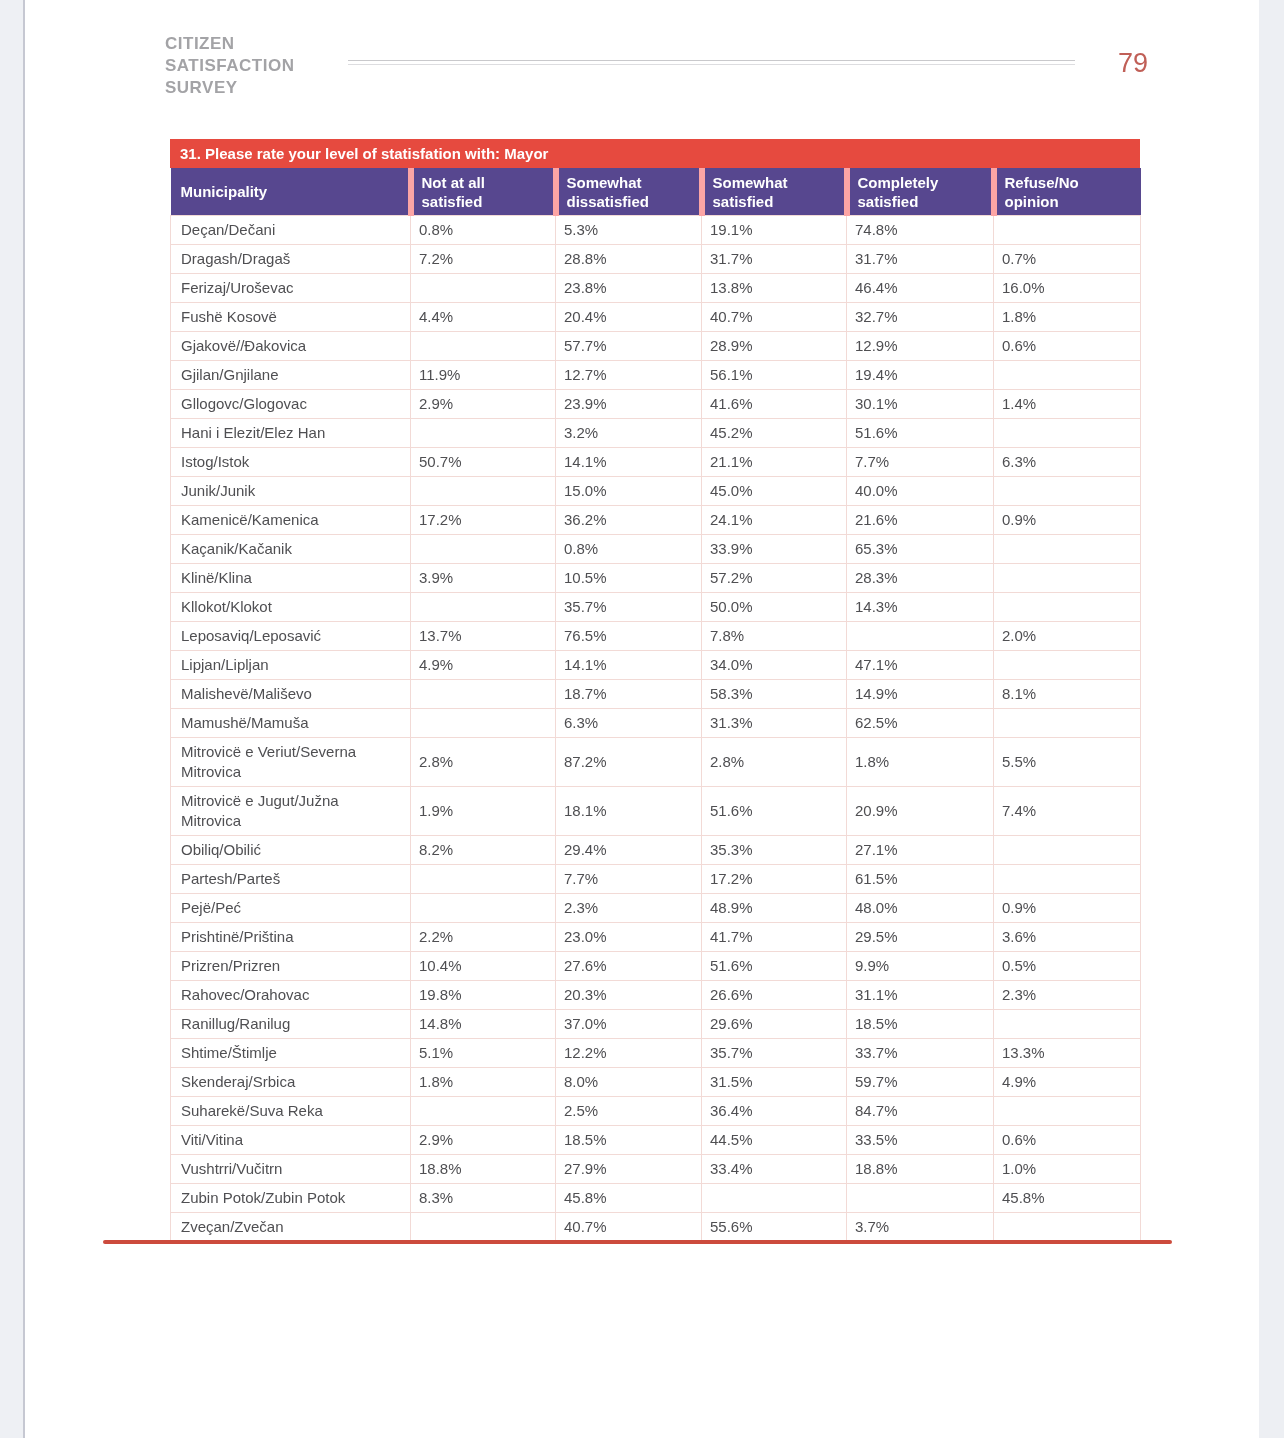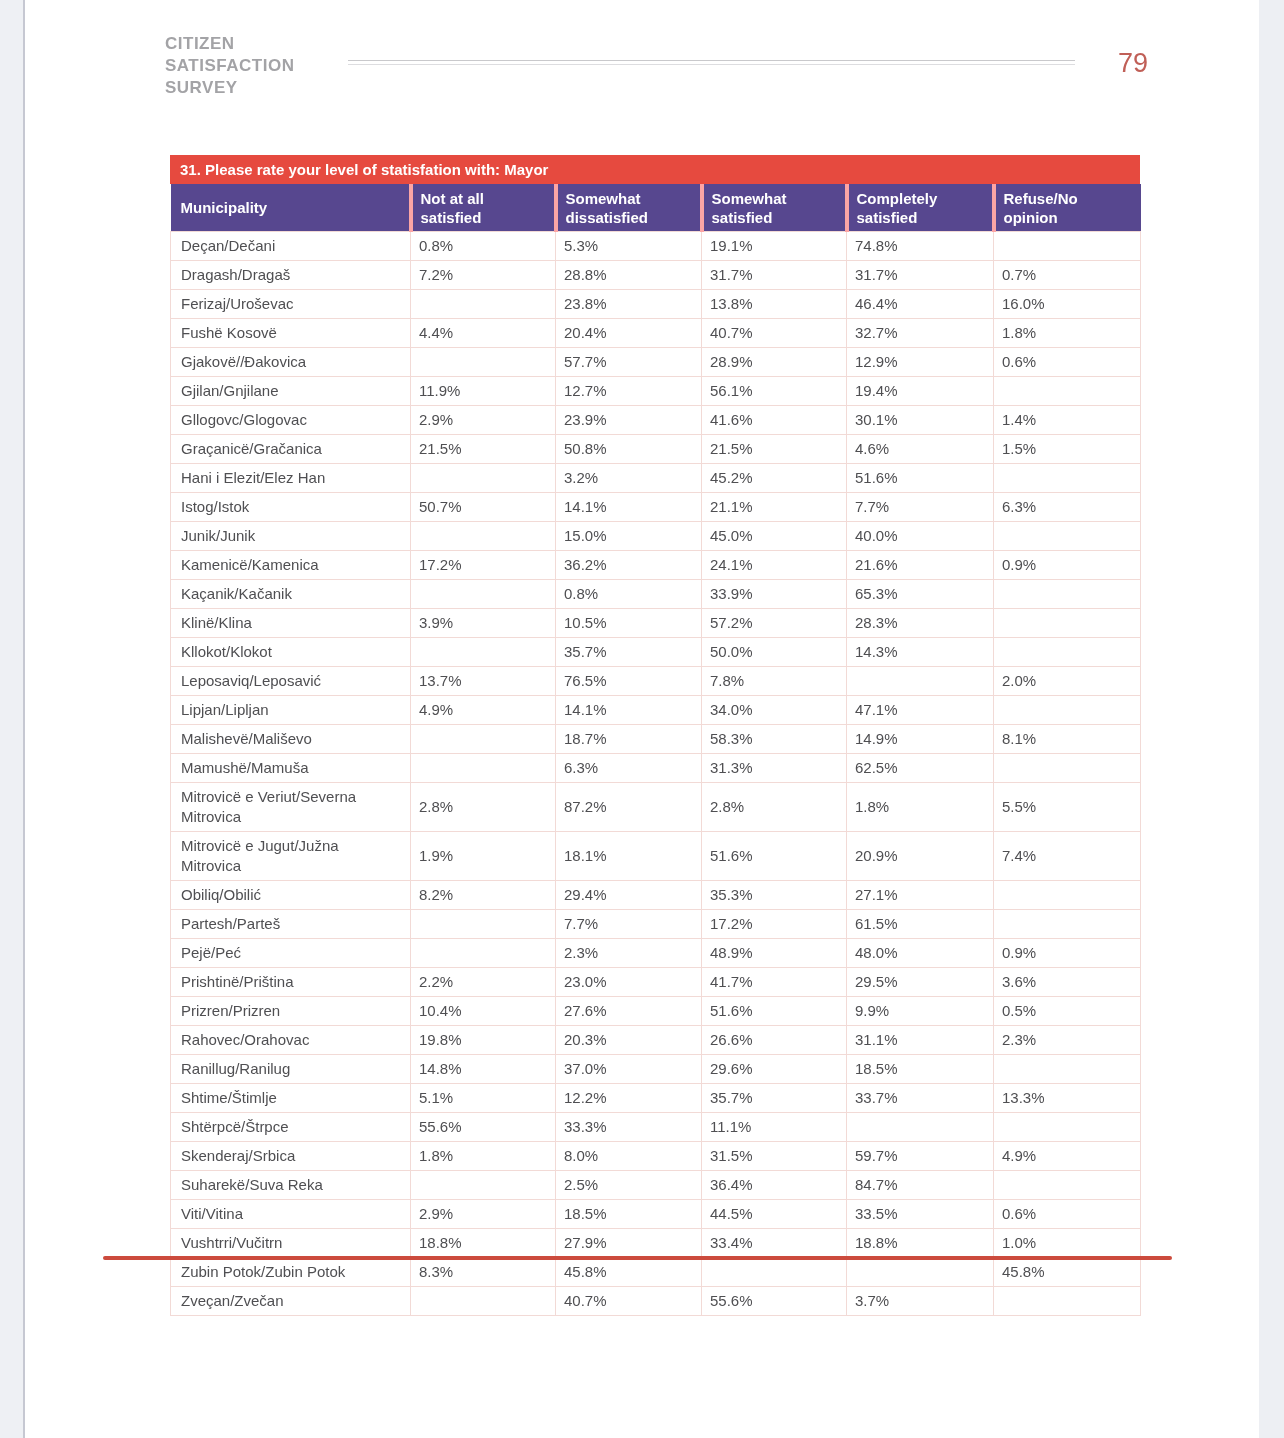--- a/index.html
+++ b/index.html
@@ -31,21 +31,21 @@
   }
   .header-rule{
     position:absolute;left:348px;top:60px;width:727px;height:3px;
     border-top:1px solid #c9c9cc;border-bottom:1px solid #dddde0;
   }
   .page-number{
     position:absolute;left:1110px;top:48px;
     font-size:27px;color:var(--page-number-color,#c05f57);margin-left:8px;
   }
   .survey-table-wrap{
-    position:absolute;left:170px;top:139px;width:970px;margin-top:16px;
+    position:absolute;left:170px;top:139px;width:970px;
   }
   .question-bar{
     background:var(--question-bar-color,#e64a3f);
     color:#ffffff;font-weight:bold;font-size:15px;
     height:29px;line-height:29px;
     padding-left:10px;box-sizing:border-box;
   }
   table.survey{
     border-collapse:collapse;table-layout:fixed;width:970px;
     font-size:15px;color:#4f4f52;
@@ -54,21 +54,21 @@
   table.survey col.c1{width:145px;}
   table.survey col.c2{width:146px;}
   table.survey col.c3{width:145px;}
   table.survey col.c4{width:147px;}
   table.survey col.c5{width:147px;}
   table.survey thead th{
     background:var(--header-bg-color,#57478f);
     color:#ffffff;font-weight:bold;font-size:15px;
     text-align:left;vertical-align:middle;
     padding:4px 8px;height:39px;line-height:19px;
-    border-left:4px solid #fca5a5;
+    border-left:6px solid #fca5a5;
     box-sizing:content-box;
   }
   table.survey thead th:first-child{border-left:none;padding-left:10px;}
   table.survey tbody td{
     background:#ffffff;
     border:1px solid #f2dad6;
     padding:4px 8px;line-height:20px;
     vertical-align:middle;
     height:20px;
   }
@@ -170,28 +170,20 @@
           </tr>
           <tr>
             <td class="muni">Gllogovc/Glogovac</td>
             <td>2.9%</td>
             <td>23.9%</td>
             <td>41.6%</td>
             <td>30.1%</td>
             <td>1.4%</td>
           </tr>
           <tr>
-            <td class="muni">Graçanicë/Gračanica</td>
-            <td>21.5%</td>
-            <td>50.8%</td>
-            <td>21.5%</td>
-            <td>4.6%</td>
-            <td>1.5%</td>
-          </tr>
-          <tr>
             <td class="muni">Hani i Elezit/Elez Han</td>
             <td></td>
             <td>3.2%</td>
             <td>45.2%</td>
             <td>51.6%</td>
             <td></td>
           </tr>
           <tr>
             <td class="muni">Istog/Istok</td>
             <td>50.7%</td>
@@ -346,28 +338,20 @@
           </tr>
           <tr>
             <td class="muni">Shtime/Štimlje</td>
             <td>5.1%</td>
             <td>12.2%</td>
             <td>35.7%</td>
             <td>33.7%</td>
             <td>13.3%</td>
           </tr>
           <tr>
-            <td class="muni">Shtërpcë/Štrpce</td>
-            <td>55.6%</td>
-            <td>33.3%</td>
-            <td>11.1%</td>
-            <td></td>
-            <td></td>
-          </tr>
-          <tr>
             <td class="muni">Skenderaj/Srbica</td>
             <td>1.8%</td>
             <td>8.0%</td>
             <td>31.5%</td>
             <td>59.7%</td>
             <td>4.9%</td>
           </tr>
           <tr>
             <td class="muni">Suharekë/Suva Reka</td>
             <td></td>

